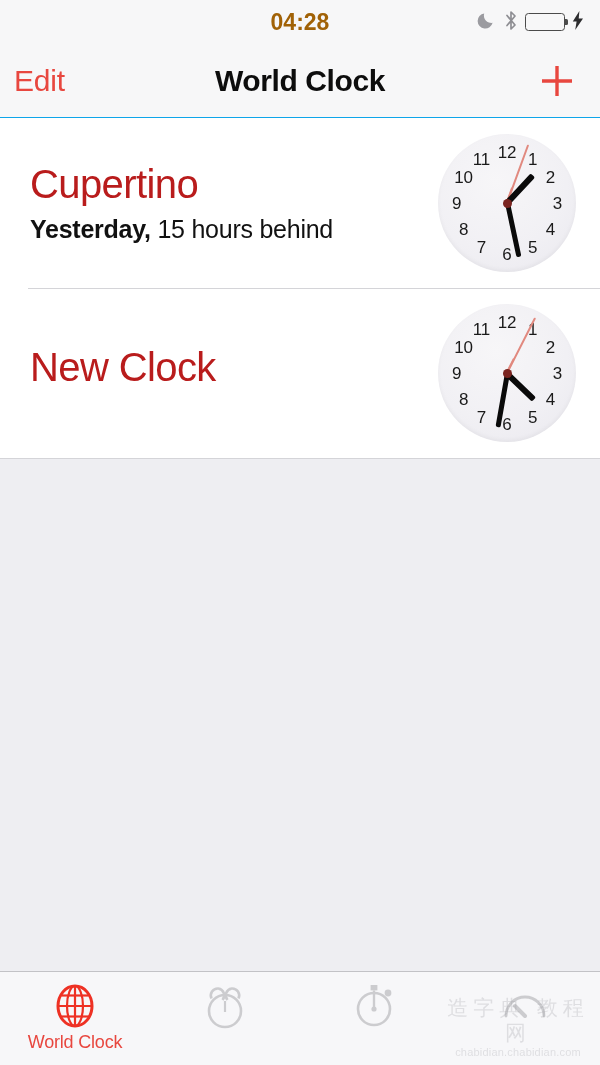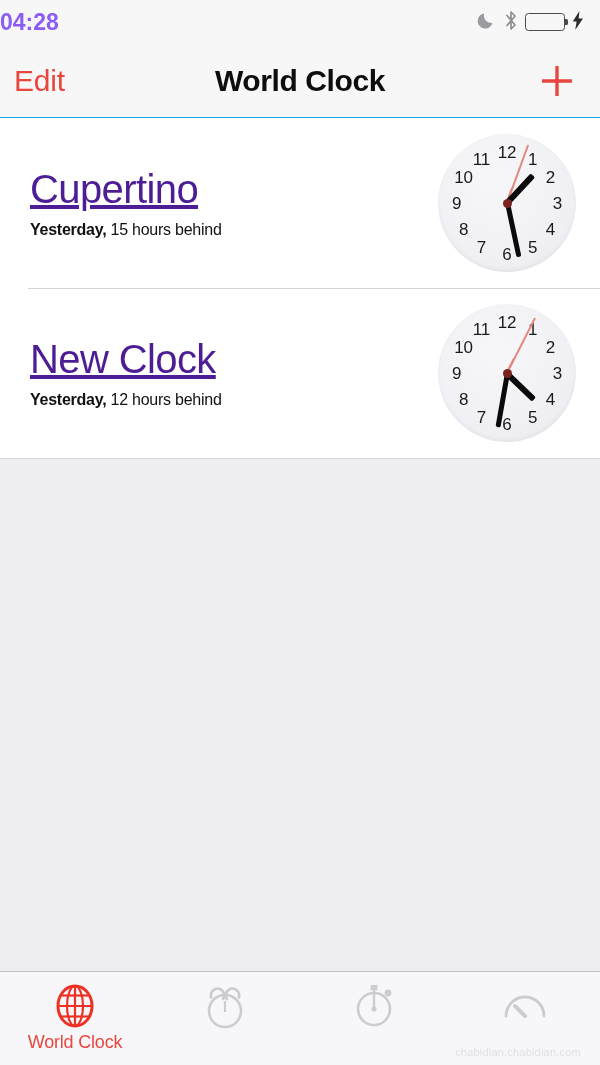--- a/index.html
+++ b/index.html
@@ -33,23 +33,24 @@
   }
   .status-carrier {
     font-size: 23px;
     color: #1c1c1e;
     letter-spacing: -0.3px;
   }
   .wifi-icon { display: block; }
   .status-center {
     position: absolute;
     left: 0; right: 0;
+    text-align: center;
     font-size: 23px;
     font-weight: bold;
-    color: #8b5cf6;
+    color: #a16207;
     letter-spacing: 0px;
     pointer-events: none;
   }
   .status-right {
     margin-left: auto;
     display: flex;
     align-items: center;
     gap: 7px;
   }
   .battery-shell {
@@ -137,28 +138,27 @@
     display: block;
     height: 1px;
     background: #d4d4d8;
   }
   .row-text {
     flex: 1;
     min-width: 0;
   }
   .row-city {
     font-size: 40px;
-    color: #4c1d95;
+    color: #b91c1c;
     letter-spacing: -0.6px;
     line-height: 1.08;
     margin-bottom: 10px;
-    text-decoration: underline;
   }
   .row-offset {
-    font-size: 16px;
+    font-size: 25px;
     color: #111;
     letter-spacing: -0.25px;
     line-height: 1.1;
   }
   .row-offset .day {
     font-weight: bold;
   }
 
   
   .clock-face {
@@ -364,24 +364,20 @@
       <div class="hand-second-tail" style="transform: rotate(200deg);"></div>
       <div class="hand hand-hour" style="transform: rotate(43deg);"></div>
       <div class="hand hand-minute" style="transform: rotate(168deg);"></div>
       <div class="clock-pin"></div>
     </div>
   </div>
 
   <div class="clock-row">
     <div class="row-text">
       <div class="row-city">New Clock</div>
-      <div class="row-offset">
-        <span class="day">Yesterday,</span>
-        <span>12 hours behind</span>
-      </div>
     </div>
     <div class="clock-face">
       <div class="clock-disc"></div>
       <span class="numeral" style="left:50.0%;top:13.0%">12</span>
       <span class="numeral" style="left:68.5%;top:18.0%">1</span>
       <span class="numeral" style="left:81.5%;top:31.0%">2</span>
       <span class="numeral" style="left:86.5%;top:50.0%">3</span>
       <span class="numeral" style="left:81.5%;top:69.0%">4</span>
       <span class="numeral" style="left:68.5%;top:82.0%">5</span>
       <span class="numeral" style="left:50.0%;top:87.0%">6</span>
@@ -450,14 +446,15 @@
         <path d="M25 34 L14.5 24 L18.5 29.5 Z" fill="#6d6d72"></path>
         <line x1="25" y1="34" x2="15" y2="24" stroke="#6d6d72" stroke-width="4" stroke-linecap="round"></line>
       </svg>
     </div>
 
   </div>
 
 </div>
 
 <div class="watermark">
+  <div class="wm-cn">造字典 教程网</div>
   <div class="wm-en">chabidian.chabidian.com</div>
 </div>
 
 </body></html>

